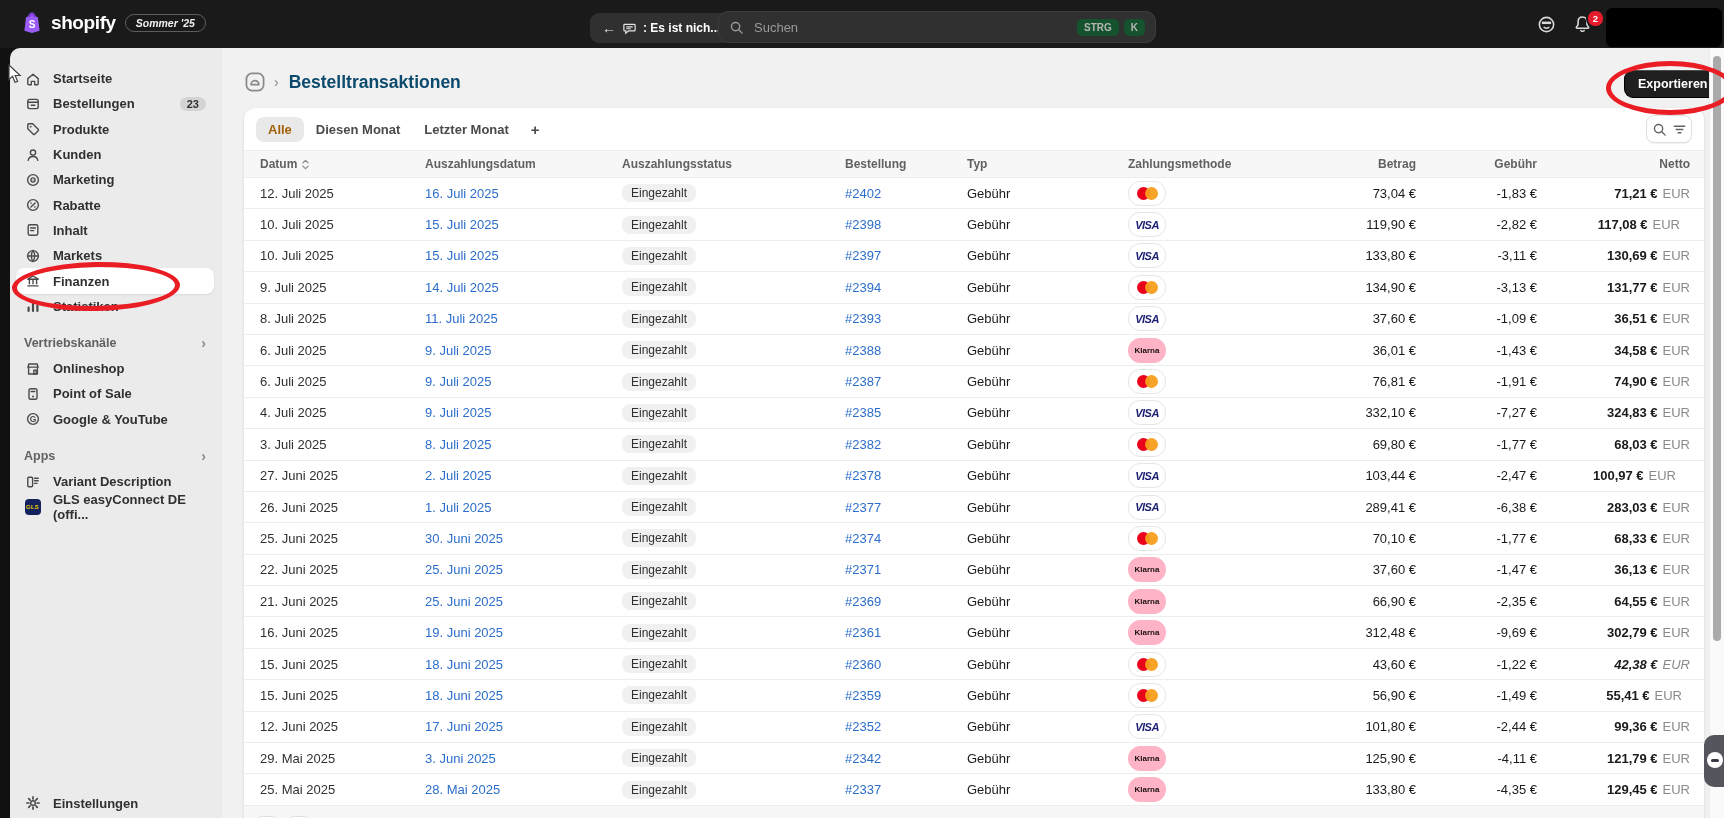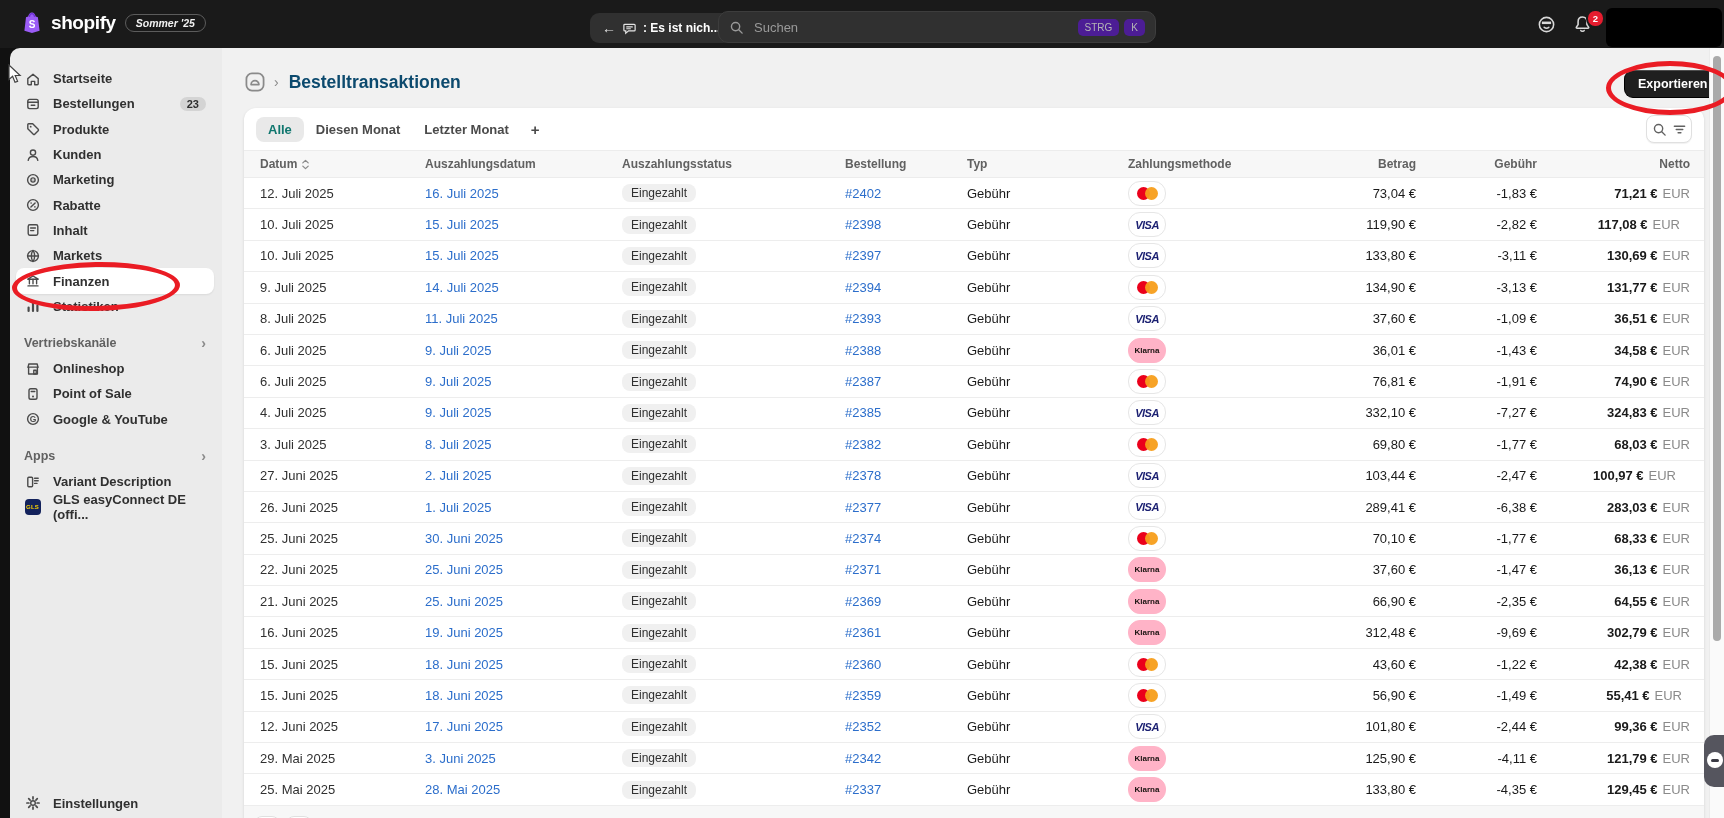--- a/index.html
+++ b/index.html
@@ -15,21 +15,21 @@
   .version-badge{border:1px solid #5c5c5c;border-radius:12px;color:#f1f1f1;font-size:10.5px;
        font-style:italic;font-weight:600;padding:2px 10px}
   .back-pill{position:absolute;left:590px;top:13px;height:30px;background:#303030;border-radius:9px;
        display:flex;align-items:center;gap:6px;padding:0 12px;color:#fff;font-size:12px;font-weight:700;box-sizing:border-box}
   .back-arrow{color:#e3e3e3;font-size:14px;font-weight:400}
   .search-bar{position:absolute;left:718px;top:11px;width:438px;height:32px;background:#303030;
        border:1px solid #3d3d3d;border-radius:10px;display:flex;align-items:center;padding:0 10px;box-sizing:border-box;color:#9a9a9a}
   .search-bar input{flex:1;background:transparent;border:none;outline:none;color:#e3e3e3;font-size:13px;
        margin-left:8px;font-family:"Liberation Sans",sans-serif}
   .search-bar input::placeholder{color:#9a9a9a}
-  .kbd{background:#4c1d95;color:#b5b5b5;font-size:10px;font-weight:400;border-radius:5px;padding:3px 7px;margin-left:5px}
+  .kbd{background:#14532d;color:#b5b5b5;font-size:10px;font-weight:700;border-radius:5px;padding:3px 7px;margin-left:5px}
   .tb-icon{position:absolute;top:14px;cursor:pointer}
   .bell-badge{position:absolute;left:1586px;top:9px;min-width:11px;height:15px;padding:0 2px;background:#e51c2e;
        border:2px solid #1a1a1a;border-radius:9px;color:#fff;font-size:9.5px;font-weight:700;
        display:flex;align-items:center;justify-content:center}
   .redacted{position:absolute;left:1606px;top:8px;width:116px;height:39px;background:#000;border-radius:6px}
 
   
   .sidebar{position:absolute;left:10px;top:48px;width:212px;height:770px;background:#ebebeb;border-top-left-radius:10px}
   .nav{padding:18px 8px 0 6px}
   .side-item{display:flex;align-items:center;gap:12px;height:25.3px;padding:0 8px;border-radius:8px;
@@ -57,21 +57,21 @@
        border:1px solid #000;border-top-color:#4d4d4d;border-radius:9px;color:#fff;font-size:12.5px;
        font-weight:600;display:flex;align-items:center;cursor:pointer;box-sizing:border-box}
   .ann-export{position:absolute;left:1384px;top:13px;width:118px;height:44px;border:5px solid #ea1c24;
        border-radius:50%;pointer-events:none;z-index:5}
 
   
   .card{position:absolute;left:22px;top:60px;width:1460px;height:745px;background:#fff;border-radius:12px;
        box-shadow:0 1px 3px rgba(0,0,0,.12)}
   .tabs-row{display:flex;align-items:center;height:42px;padding:0 12px;box-sizing:border-box}
   .tab{font-size:13px;font-weight:600;color:#4a4a4a;padding:5px 12px;border-radius:8px;cursor:pointer;white-space:nowrap}
-  .tab.active{background:#e9e9e9;color:#0f766e}
+  .tab.active{background:#e9e9e9;color:#a16207}
   .tab.add{font-size:15px;padding:3px 10px;color:#4a4a4a}
   .search-filter-btn{margin-left:auto;width:46px;height:28px;border:1px solid #e0e0e0;border-radius:8px;
        background:#fff;box-shadow:0 1px 1px rgba(0,0,0,.06);display:flex;align-items:center;justify-content:center;
        gap:5px;color:#616161;cursor:pointer}
   .grid{display:grid;grid-template-columns:181px 197px 223px 122px 161px 150px 138px 121px 167px;align-items:center}
   .thead{height:26px;background:#f7f7f7;border-top:1px solid #ececec;border-bottom:1px solid #ececec;
        color:#616161;font-size:12px;font-weight:600}
   .th{display:flex;align-items:center;gap:4px}
   .th.first{padding-left:16px}
   .th.right,.td.right{justify-content:flex-end;text-align:right}
@@ -770,21 +770,21 @@
           </div>
           <div class="td">Gebühr</div>
           <div class="td">
             <div class="pay mastercard">
               <span class="mc-c mc-red"></span>
               <span class="mc-c mc-org"></span>
             </div>
           </div>
           <div class="td right">43,60 €</div>
           <div class="td right">-1,22 €</div>
-          <div class="td right" style="padding-right: 14px;">
+          <div class="td right" style="padding-right: 14px; font-style: italic;">
             <span class="netto-val">42,38 €</span>
             <span class="netto-cur">EUR</span>
           </div>
         </div>
         <div class="grid trow">
           <div class="td first">15. Juni 2025</div>
           <div class="td">
             <a class="link">18. Juni 2025</a>
           </div>
           <div class="td">

